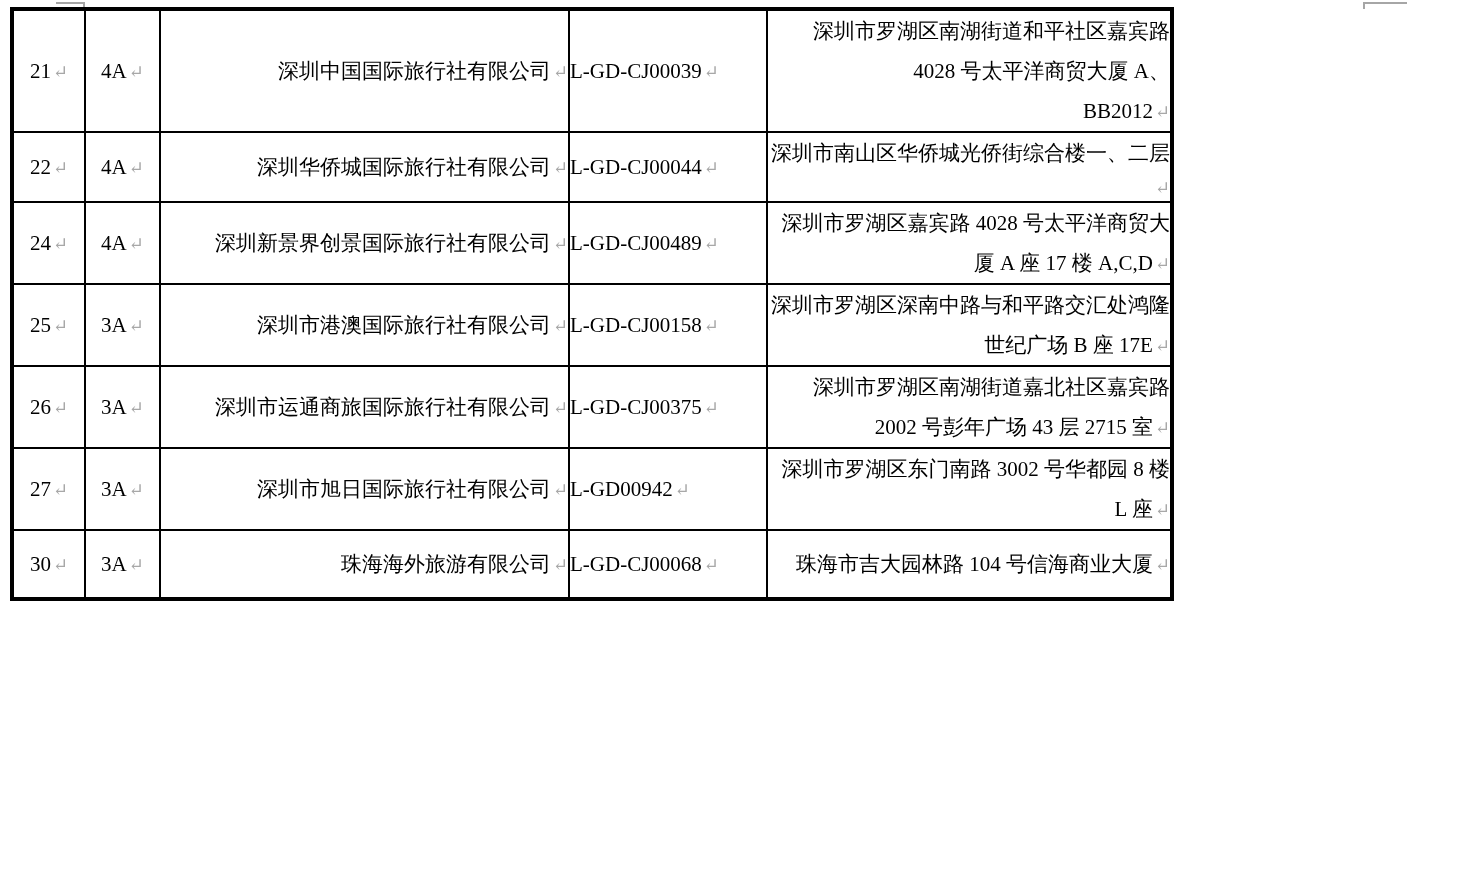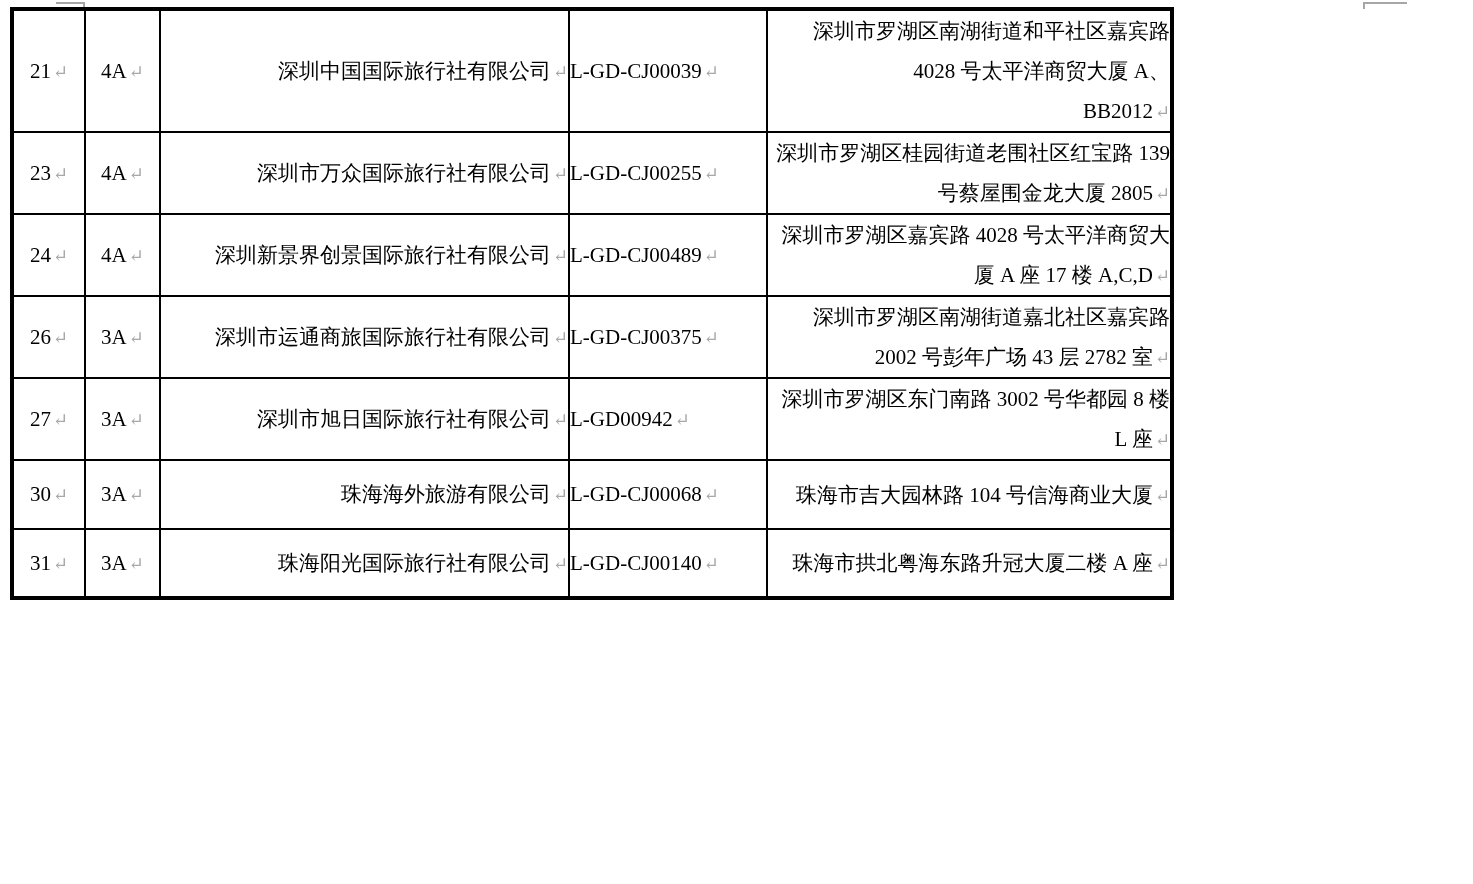--- a/index.html
+++ b/index.html
@@ -81,68 +81,68 @@
 
       <tr class="r-tall">
         <td class="c-no"><span class="cell-text">21</span><span class="pmark">↵</span></td>
         <td class="c-rating"><span class="cell-text">4A</span><span class="pmark">↵</span></td>
         <td class="c-name"><span class="cell-text">深圳中国国际旅行社有限公司</span><span class="pmark">↵</span></td>
         <td class="c-license"><span class="cell-text">L-GD-CJ00039</span><span class="pmark">↵</span></td>
         <td class="c-addr"><span class="cell-text">深圳市罗湖区南湖街道和平社区嘉宾路 4028 号太平洋商贸大厦 A、
 BB2012</span><span class="pmark">↵</span></td>
       </tr>
 
+      <tr class="r-norm">
+        <td class="c-no"><span class="cell-text">22</span><span class="pmark">↵</span></td>
+        <td class="c-rating"><span class="cell-text">4A</span><span class="pmark">↵</span></td>
+        <td class="c-name"><span class="cell-text">深圳华侨城国际旅行社有限公司</span><span class="pmark">↵</span></td>
+        <td class="c-license"><span class="cell-text">L-GD-CJ00044</span><span class="pmark">↵</span></td>
+        <td class="c-addr"><span class="cell-text">深圳市南山区华侨城光侨街综合楼一、二层</span><span class="pmark">↵</span></td>
+      </tr>
 
-      <tr class="r-norm">
-        <td class="c-no"><span class="cell-text">23</span><span class="pmark">↵</span></td>
-        <td class="c-rating"><span class="cell-text">4A</span><span class="pmark">↵</span></td>
-        <td class="c-name"><span class="cell-text">深圳市万众国际旅行社有限公司</span><span class="pmark">↵</span></td>
-        <td class="c-license"><span class="cell-text">L-GD-CJ00255</span><span class="pmark">↵</span></td>
-        <td class="c-addr"><span class="cell-text">深圳市罗湖区桂园街道老围社区红宝路 139 号蔡屋围金龙大厦 2805</span><span class="pmark">↵</span></td>
-      </tr>
 
       <tr class="r-norm">
         <td class="c-no"><span class="cell-text">24</span><span class="pmark">↵</span></td>
         <td class="c-rating"><span class="cell-text">4A</span><span class="pmark">↵</span></td>
         <td class="c-name"><span class="cell-text">深圳新景界创景国际旅行社有限公司</span><span class="pmark">↵</span></td>
         <td class="c-license"><span class="cell-text">L-GD-CJ00489</span><span class="pmark">↵</span></td>
         <td class="c-addr"><span class="cell-text">深圳市罗湖区嘉宾路 4028 号太平洋商贸大厦 A 座 17 楼 A,C,D</span><span class="pmark">↵</span></td>
       </tr>
 
+      <tr class="r-norm">
+        <td class="c-no"><span class="cell-text">25</span><span class="pmark">↵</span></td>
+        <td class="c-rating"><span class="cell-text">3A</span><span class="pmark">↵</span></td>
+        <td class="c-name"><span class="cell-text">深圳市港澳国际旅行社有限公司</span><span class="pmark">↵</span></td>
+        <td class="c-license"><span class="cell-text">L-GD-CJ00158</span><span class="pmark">↵</span></td>
+        <td class="c-addr"><span class="cell-text">深圳市罗湖区深南中路与和平路交汇处鸿隆世纪广场 B 座 17E</span><span class="pmark">↵</span></td>
+      </tr>
 
       <tr class="r-norm">
         <td class="c-no"><span class="cell-text">26</span><span class="pmark">↵</span></td>
         <td class="c-rating"><span class="cell-text">3A</span><span class="pmark">↵</span></td>
         <td class="c-name"><span class="cell-text">深圳市运通商旅国际旅行社有限公司</span><span class="pmark">↵</span></td>
         <td class="c-license"><span class="cell-text">L-GD-CJ00375</span><span class="pmark">↵</span></td>
-        <td class="c-addr"><span class="cell-text">深圳市罗湖区南湖街道嘉北社区嘉宾路 2002 号彭年广场 43 层 2782 室</span><span class="pmark">↵</span></td>
+        <td class="c-addr"><span class="cell-text">深圳市罗湖区南湖街道嘉北社区嘉宾路 2002 号彭年广场 43 层 2715 室</span><span class="pmark">↵</span></td>
       </tr>
 
       <tr class="r-norm">
         <td class="c-no"><span class="cell-text">27</span><span class="pmark">↵</span></td>
         <td class="c-rating"><span class="cell-text">3A</span><span class="pmark">↵</span></td>
         <td class="c-name"><span class="cell-text">深圳市旭日国际旅行社有限公司</span><span class="pmark">↵</span></td>
         <td class="c-license"><span class="cell-text">L-GD00942</span><span class="pmark">↵</span></td>
         <td class="c-addr"><span class="cell-text">深圳市罗湖区东门南路 3002 号华都园 8 楼 L 座</span><span class="pmark">↵</span></td>
       </tr>
 
 
 
       <tr class="r-norm">
         <td class="c-no"><span class="cell-text">30</span><span class="pmark">↵</span></td>
         <td class="c-rating"><span class="cell-text">3A</span><span class="pmark">↵</span></td>
         <td class="c-name"><span class="cell-text">珠海海外旅游有限公司</span><span class="pmark">↵</span></td>
         <td class="c-license"><span class="cell-text">L-GD-CJ00068</span><span class="pmark">↵</span></td>
         <td class="c-addr"><span class="cell-text">珠海市吉大园林路 104 号信海商业大厦</span><span class="pmark">↵</span></td>
       </tr>
 
-      <tr class="r-norm">
-        <td class="c-no"><span class="cell-text">31</span><span class="pmark">↵</span></td>
-        <td class="c-rating"><span class="cell-text">3A</span><span class="pmark">↵</span></td>
-        <td class="c-name"><span class="cell-text">珠海阳光国际旅行社有限公司</span><span class="pmark">↵</span></td>
-        <td class="c-license"><span class="cell-text">L-GD-CJ00140</span><span class="pmark">↵</span></td>
-        <td class="c-addr"><span class="cell-text">珠海市拱北粤海东路升冠大厦二楼 A 座</span><span class="pmark">↵</span></td>
-      </tr>
 
 
     </tbody>
   </table>
 </div>
 
 </body></html>

